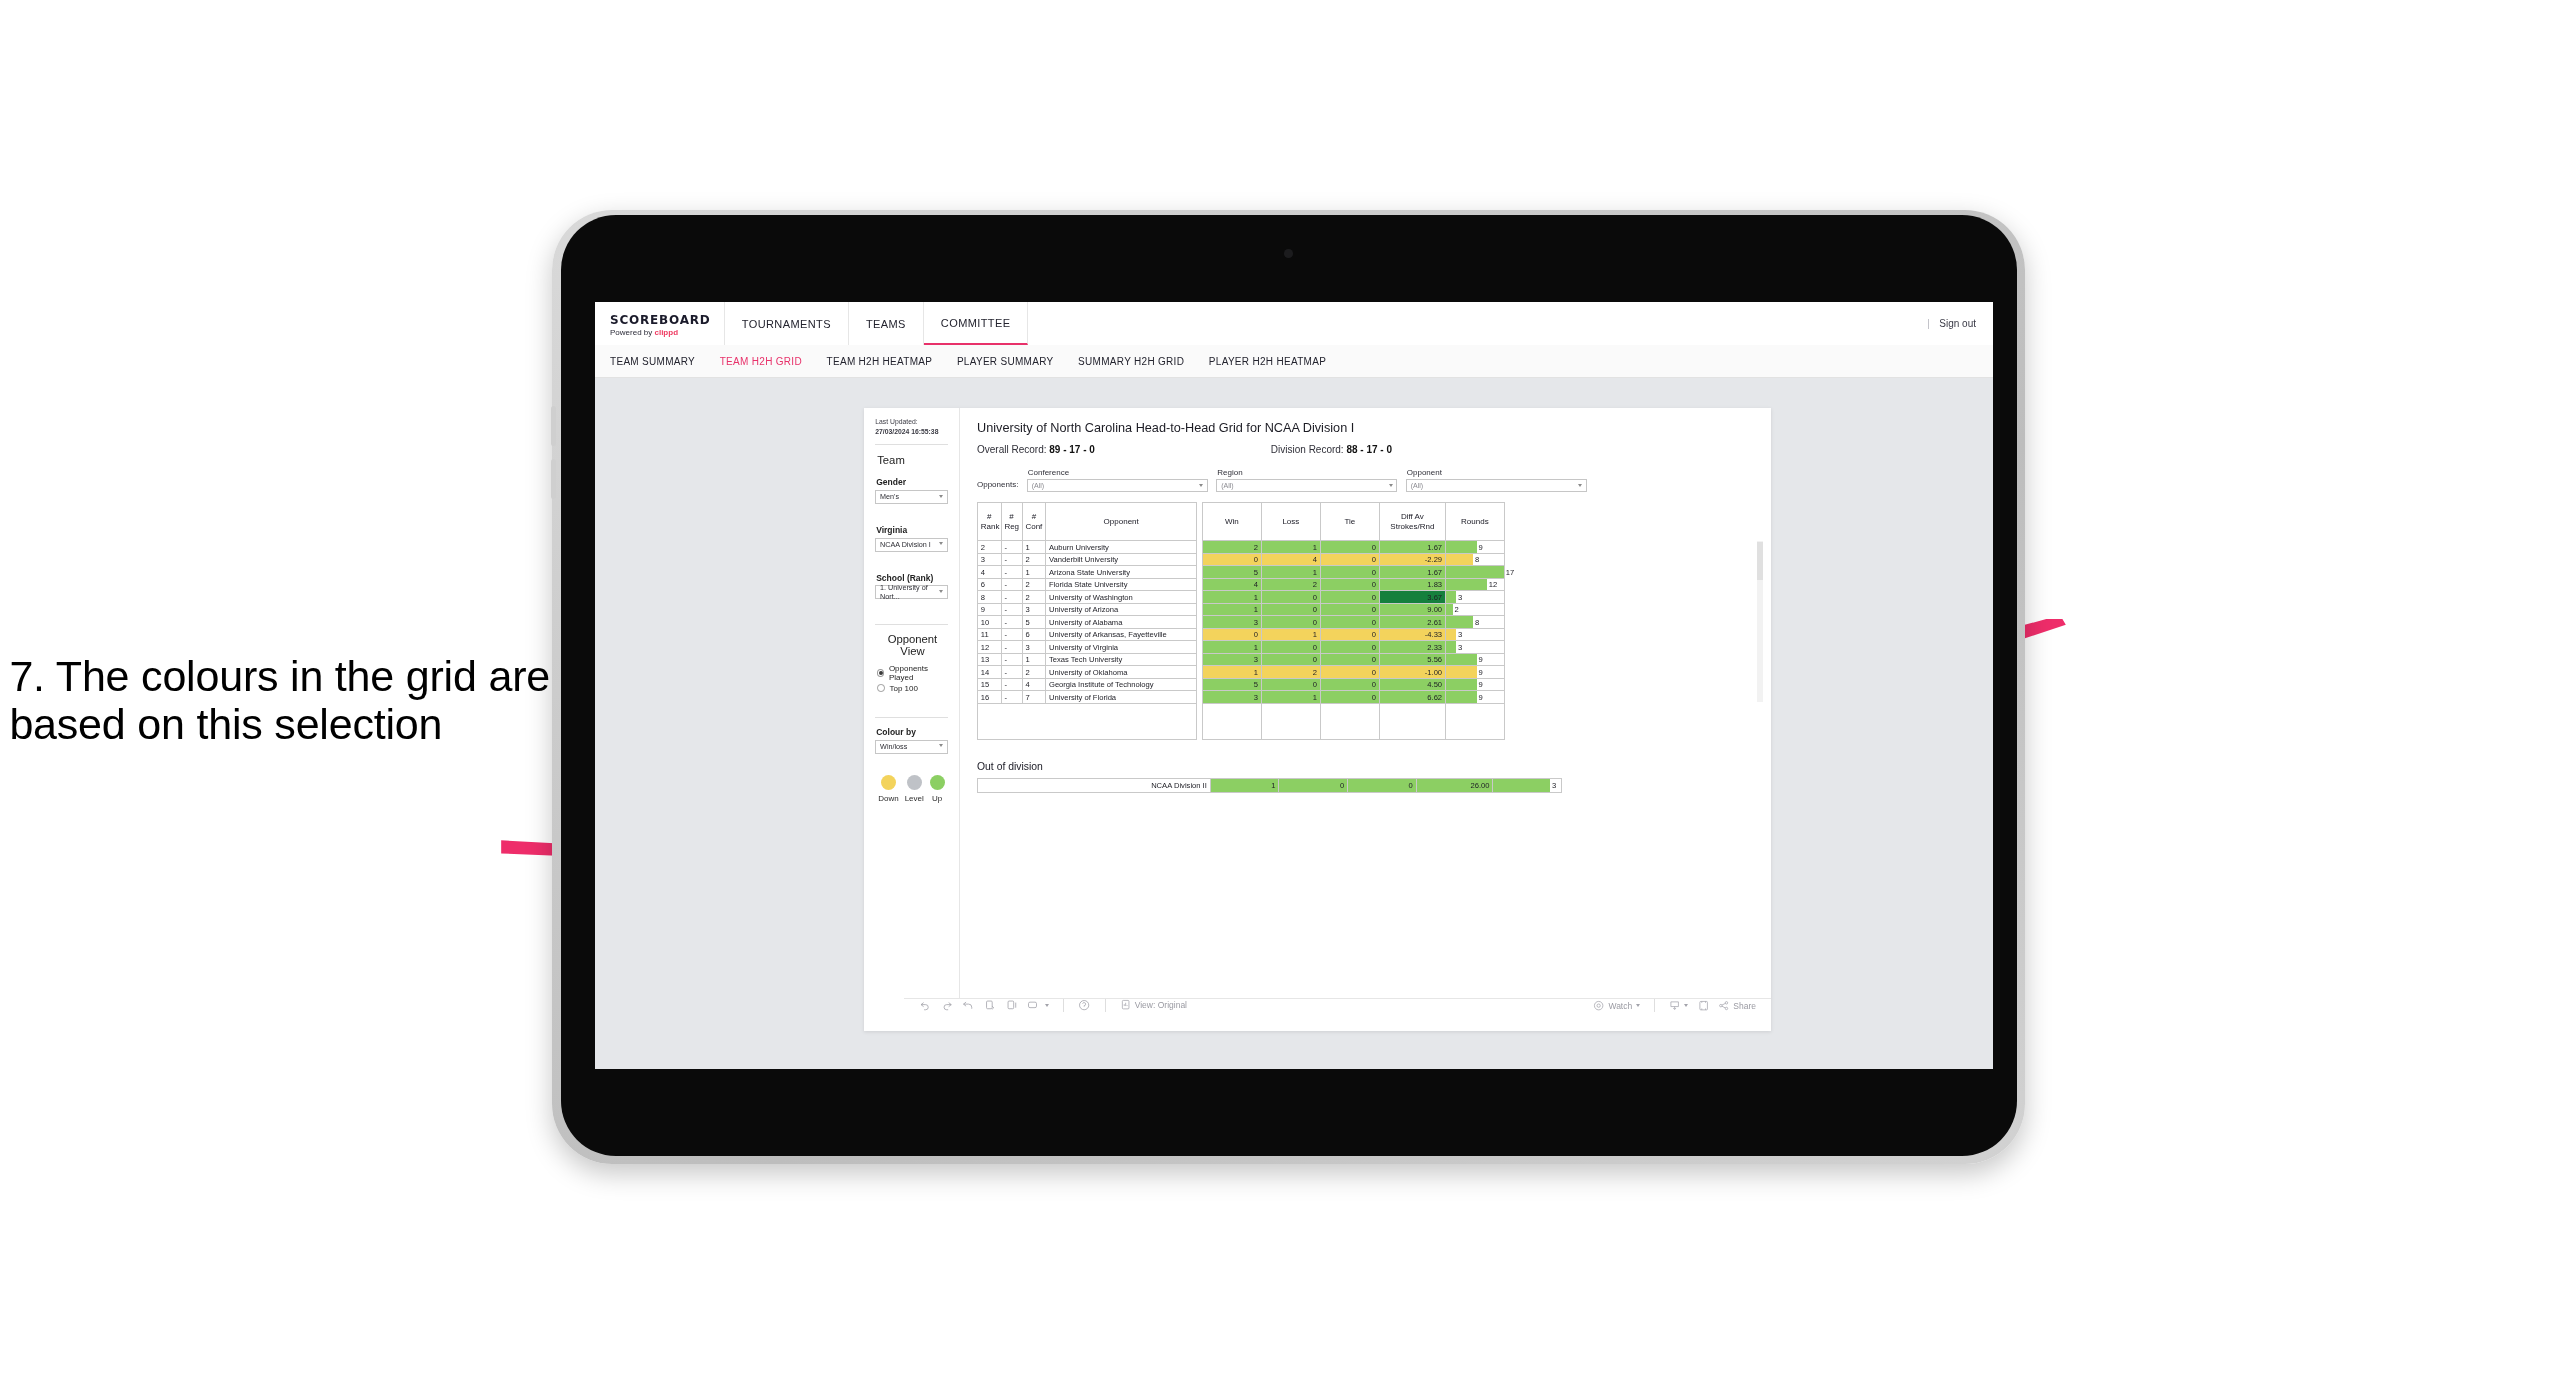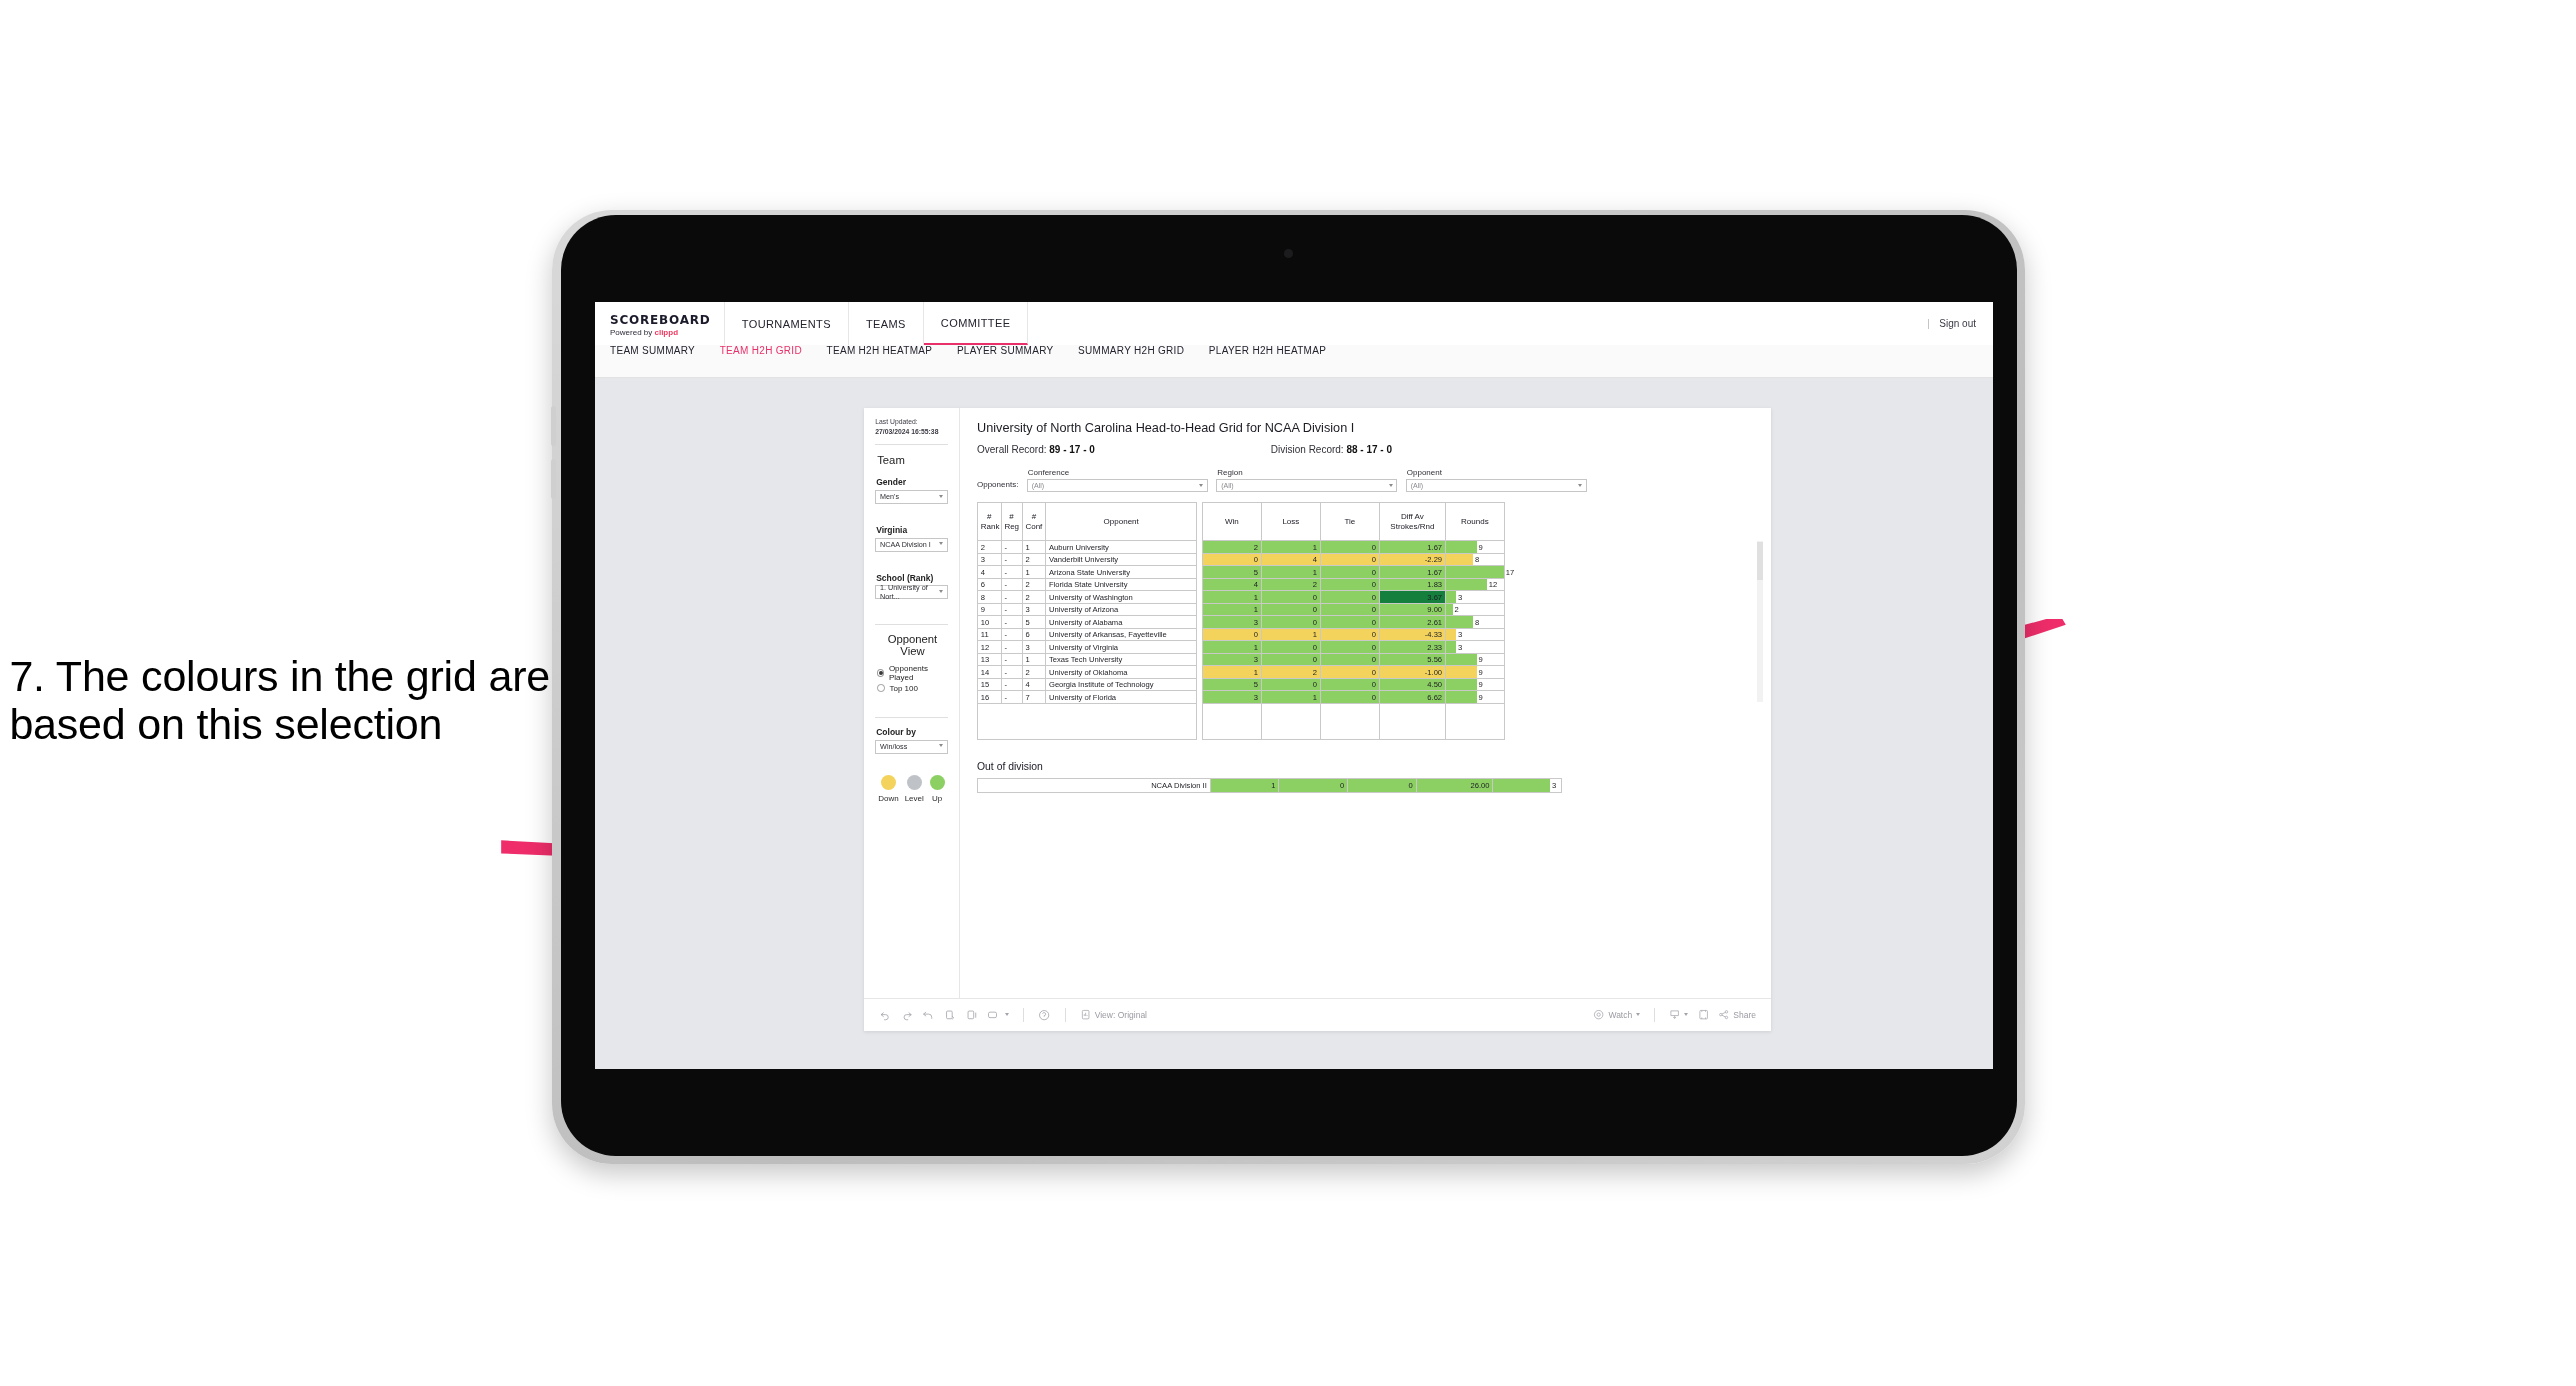--- a/index.html
+++ b/index.html
@@ -49,21 +49,21 @@
   .brand-sub .pink{color:#ef3b62;font-weight:bold;}
   .navitem{display:flex;align-items:center;padding:0 17px;font-size:11px;letter-spacing:0.4px;
            color:#23232e;border-right:0.9px solid #e6e6e6;cursor:pointer;}
   .navitem.active{border-bottom:2.8px solid #e8316a;}
   .topbar-right{margin-left:auto;display:flex;align-items:center;padding-right:17px;
                 font-size:10px;color:#3a3a46;gap:9.4px;}
   .topbar-right .sep{color:#b9b9c0;}
 
   .subbar{
     position:absolute;left:0;top:43px;width:1398px;height:32px;background:#fafafa;
-    border-bottom:0.9px solid #e2e2e2;display:flex;padding-left:15px;gap:24.6px;
+    border-bottom:0.9px solid #e2e2e2;display:flex;align-items:center;padding-left:15px;gap:24.6px;
   }
   .subitem{font-size:10px;letter-spacing:0.3px;color:#23232e;cursor:pointer;}
   .subitem.active{color:#e8316a;}
 
   
   .dash{
     position:absolute;left:269px;top:106px;width:907px;height:623px;background:#ffffff;
     box-shadow:0 0.9px 3.8px rgba(0,0,0,.10);display:flex;flex-direction:column;
   }
   .dash-body{display:flex;flex:1;min-height:0;}
@@ -120,22 +120,22 @@
   .rnum{position:absolute;top:0;bottom:0;display:flex;align-items:center;font-size:7.6px;padding-left:1.9px;color:#1d1d24;}
   tbody tr.spacer td{height:36px;border-color:#c9c9c9;}
   .vscroll{position:absolute;right:-6.6px;top:39px;width:5.7px;height:161px;background:#f2f2f2;}
   .vthumb{position:absolute;right:-6.6px;top:40px;width:5.7px;height:38px;background:#e0e0e0;}
 
   .ood-title{font-size:10.4px;color:#20202a;margin:21px 0 6.6px 0;}
   table.ood{border-collapse:collapse;table-layout:fixed;width:585px;font-size:7.6px;color:#1d1d24;}
   table.ood td{border:0.9px solid #c9c9c9;height:13.2px;padding:0 2.8px;box-sizing:border-box;}
 
   .bottombar{
-    height:32px;border-top:0.9px solid #e6e6e6;display:flex;align-items:center;
-    padding:0 15px;gap:9.4px;color:#9a9aa2;font-size:8.5px;background:#fff;
+    height:32px;border-top:0.9px solid #e6e6e6;display:flex;align-items:flex-start;
+    padding:0 15px;gap:9.4px;color:#9a9aa2;font-size:8.5px;background:#fff;margin-left:40px;
   }
   .bi{display:flex;align-items:center;gap:3.8px;cursor:pointer;}
   .divider{width:0.9px;height:13.2px;background:#dedede;margin:0 4.7px;}
   .bright{margin-left:auto;display:flex;align-items:center;gap:9.4px;}
   svg{display:block;}
 </style>
 </head>
 <body>
 
 <div class="page">

